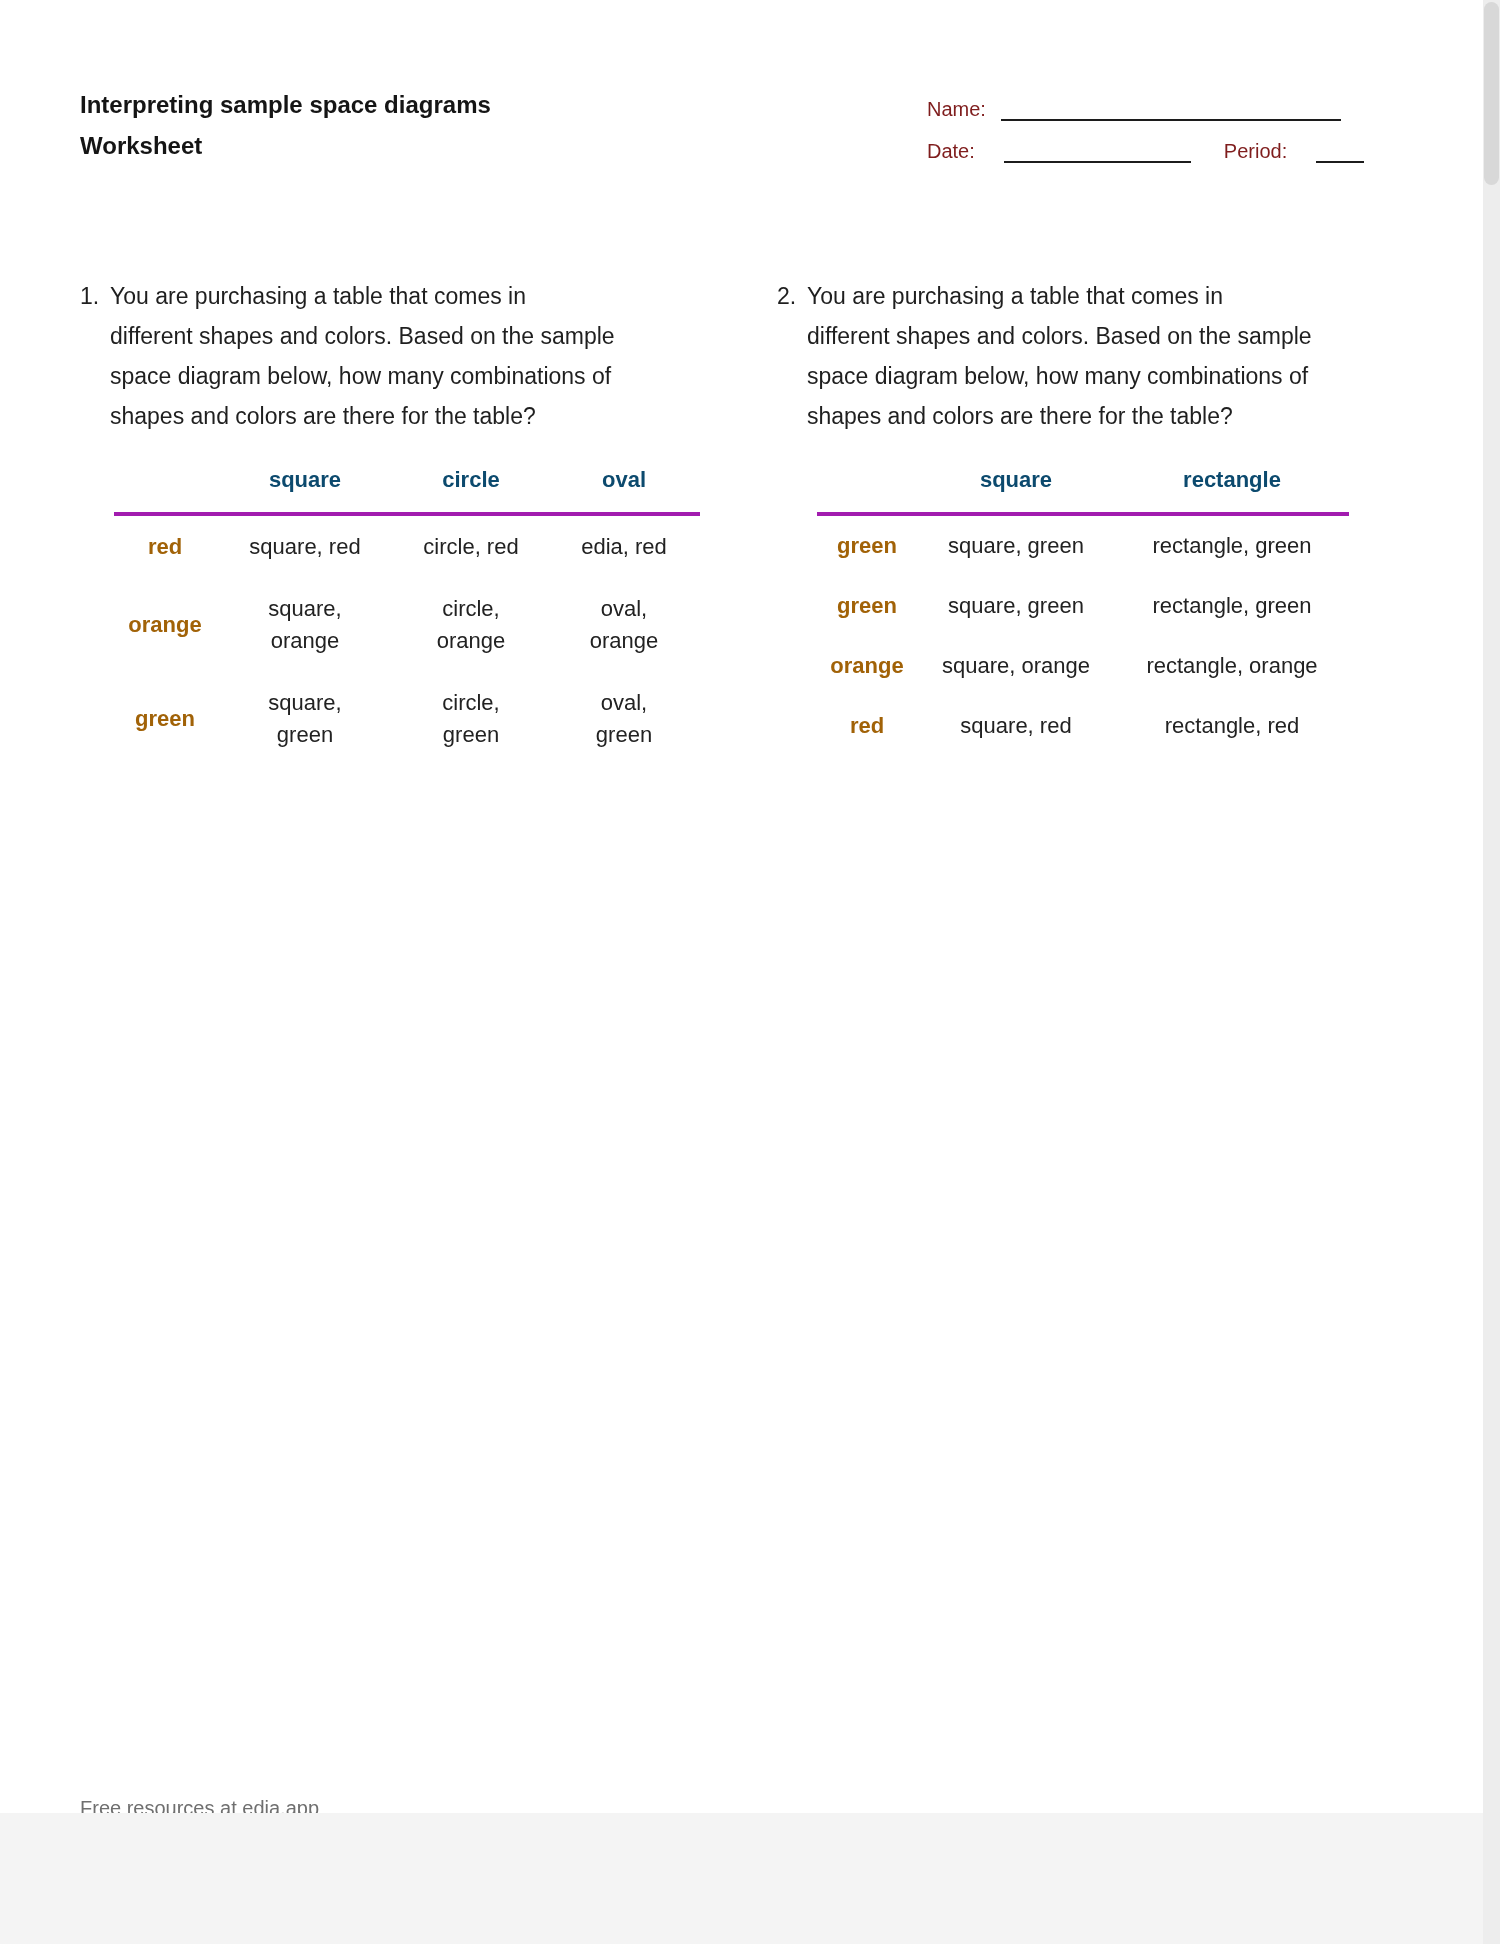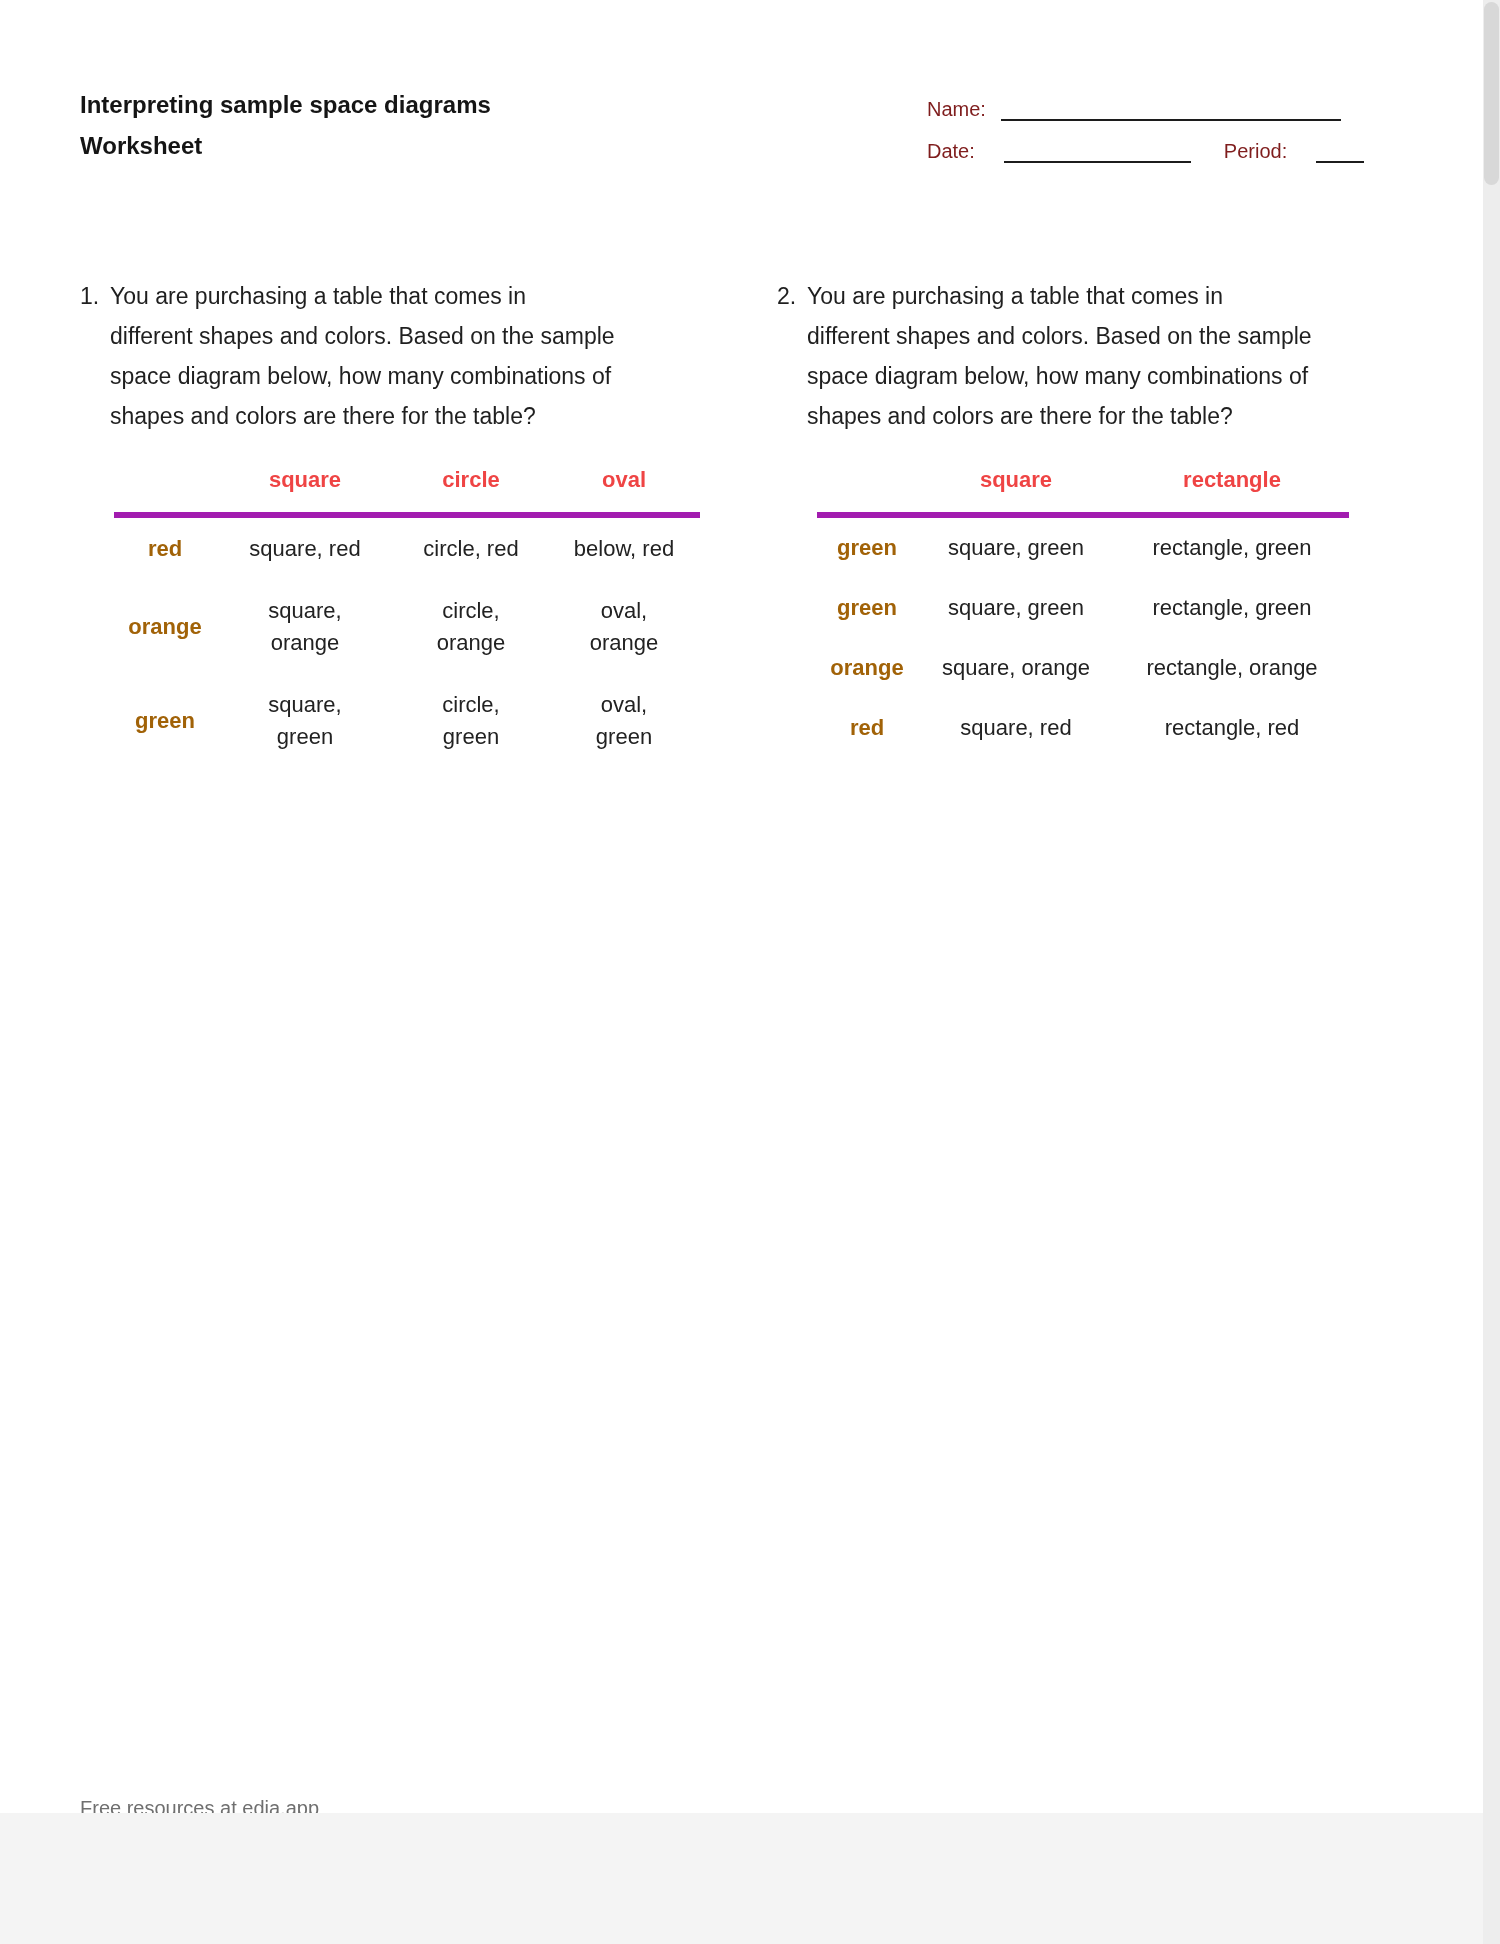--- a/index.html
+++ b/index.html
@@ -66,23 +66,23 @@
   .t1 col.c-d1 { width: 154px; }
   .t1 col.c-d2 { width: 152px; }
   .t2 col.c-label { width: 100px; }
   .t2 col.c-d0 { width: 198px; }
   .t2 col.c-d1 { width: 234px; }
   .ss-table th, .ss-table td {
     text-align: center; vertical-align: middle;
     font-size: 22px; line-height: 32px;
   }
   .ss-table thead th {
-    font-weight: bold; color: #ef4444;
+    font-weight: bold; color: #0c4a6e;
     padding: 14px 4px 16px 4px;
-    border-bottom: 6px solid #a21caf;
+    border-bottom: 4px solid #a21caf;
   }
   .ss-table tbody th {
     font-weight: bold; color: #a16207;
     padding: 15px 4px;
   }
   .ss-table tbody td {
     font-weight: normal; color: #222222;
     padding: 15px 4px;
     white-space: pre-line;
   }
@@ -157,21 +157,21 @@
         <th>square</th>
         <th>circle</th>
         <th>oval</th>
       </tr>
     </thead>
     <tbody>
       <tr>
         <th>red</th>
         <td>square, red</td>
         <td>circle, red</td>
-        <td>below, red</td>
+        <td>edia, red</td>
       </tr>
       <tr>
         <th>orange</th>
         <td>square,
 orange</td>
         <td>circle,
 orange</td>
         <td>oval,
 orange</td>
       </tr>

